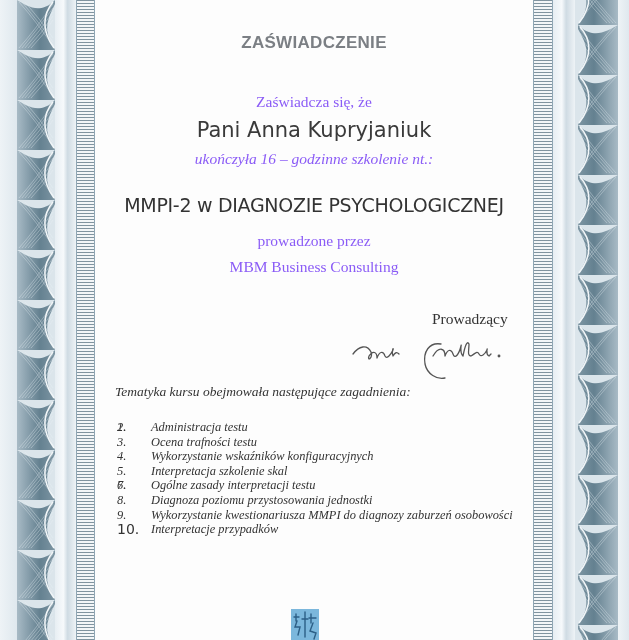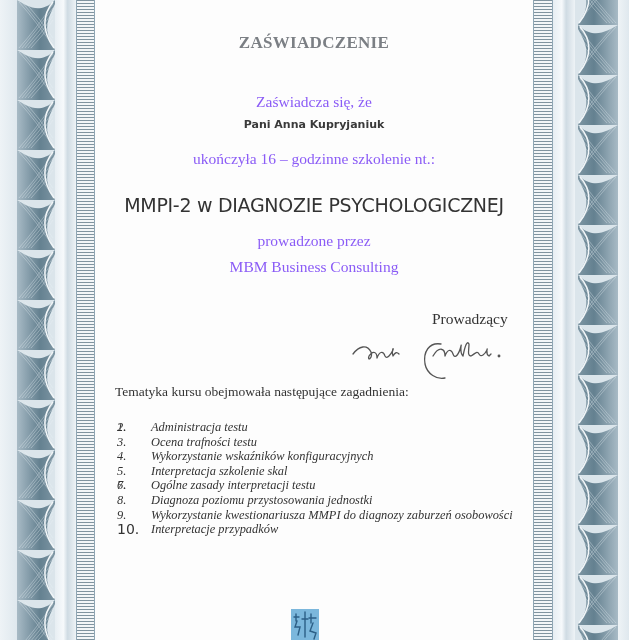--- a/index.html
+++ b/index.html
@@ -44,47 +44,47 @@
     #right-border .light-band { left: 553px; width: 22px; }
     #right-border .scallops { left: 575px; width: 43px; }
     #right-border .pale-strip { left: 618px; width: 11px; }
 
     
     .content { position: absolute; left: 95px; right: 96px; top: 0; bottom: 0; }
     .center { position: absolute; left: 0; right: 0; text-align: center; white-space: nowrap; }
 
     .title {
       top: 33px;
-      font-family: Liberation Serif, serif;
+      font-family: Liberation Sans, sans-serif;
       font-weight: bold; font-size: 17px; letter-spacing: 0.3px;
       color: #7b7f84;
     }
     .serif-line { font-family: "Liberation Serif", serif; font-size: 15.5px; color: #8b5cf6; }
     .line1 { top: 93px; }
     .name {
       top: 118px;
-      font-family: "DejaVu Sans", sans-serif; font-weight: bold; font-size: 11px; color: #3a3a3a;
-    }
-    .line3 { top: 150px; }
+      font-family: "DejaVu Sans", sans-serif; font-weight: normal; font-size: 21px; color: #3a3a3a;
+    }
+    .line3 { top: 150px; font-style: italic; }
     .course {
       top: 194px;
       font-family: "DejaVu Sans", sans-serif; font-size: 19px; color: #333; letter-spacing: -0.3px;
     }
     .line5 { top: 232px; }
     .line6 { top: 258px; }
 
     .prowadzacy {
       position: absolute; left: 317px; top: 310px;
       font-family: "Liberation Serif", serif; font-size: 15.5px; color: #333; margin-left: 20px;
     }
     .signature { position: absolute; left: 254px; top: 332px; width: 180px; height: 50px; }
 
     .topics-header {
       position: absolute; left: 20px; top: 384px;
-      font-family: "Liberation Serif", serif; font-size: 13.5px; color: #333;
+      font-family: "Liberation Serif", serif; font-style: italic; font-size: 13.5px; color: #333;
       white-space: nowrap;
     }
     .topics { position: absolute; left: 20px; top: 420px; width: 420px; margin: 0; padding: 0; list-style: none; }
     .topic {
       position: relative; font-family: "Liberation Serif", serif; font-style: italic;
       font-size: 12.4px; line-height: 14.6px; color: #333; padding-left: 36px;
     }
     .topic-num { position: absolute; left: 2px; top: 0; }
     .topic-num.plain { font-style: normal; font-family: "DejaVu Sans", sans-serif; font-size: 14px; }
 

